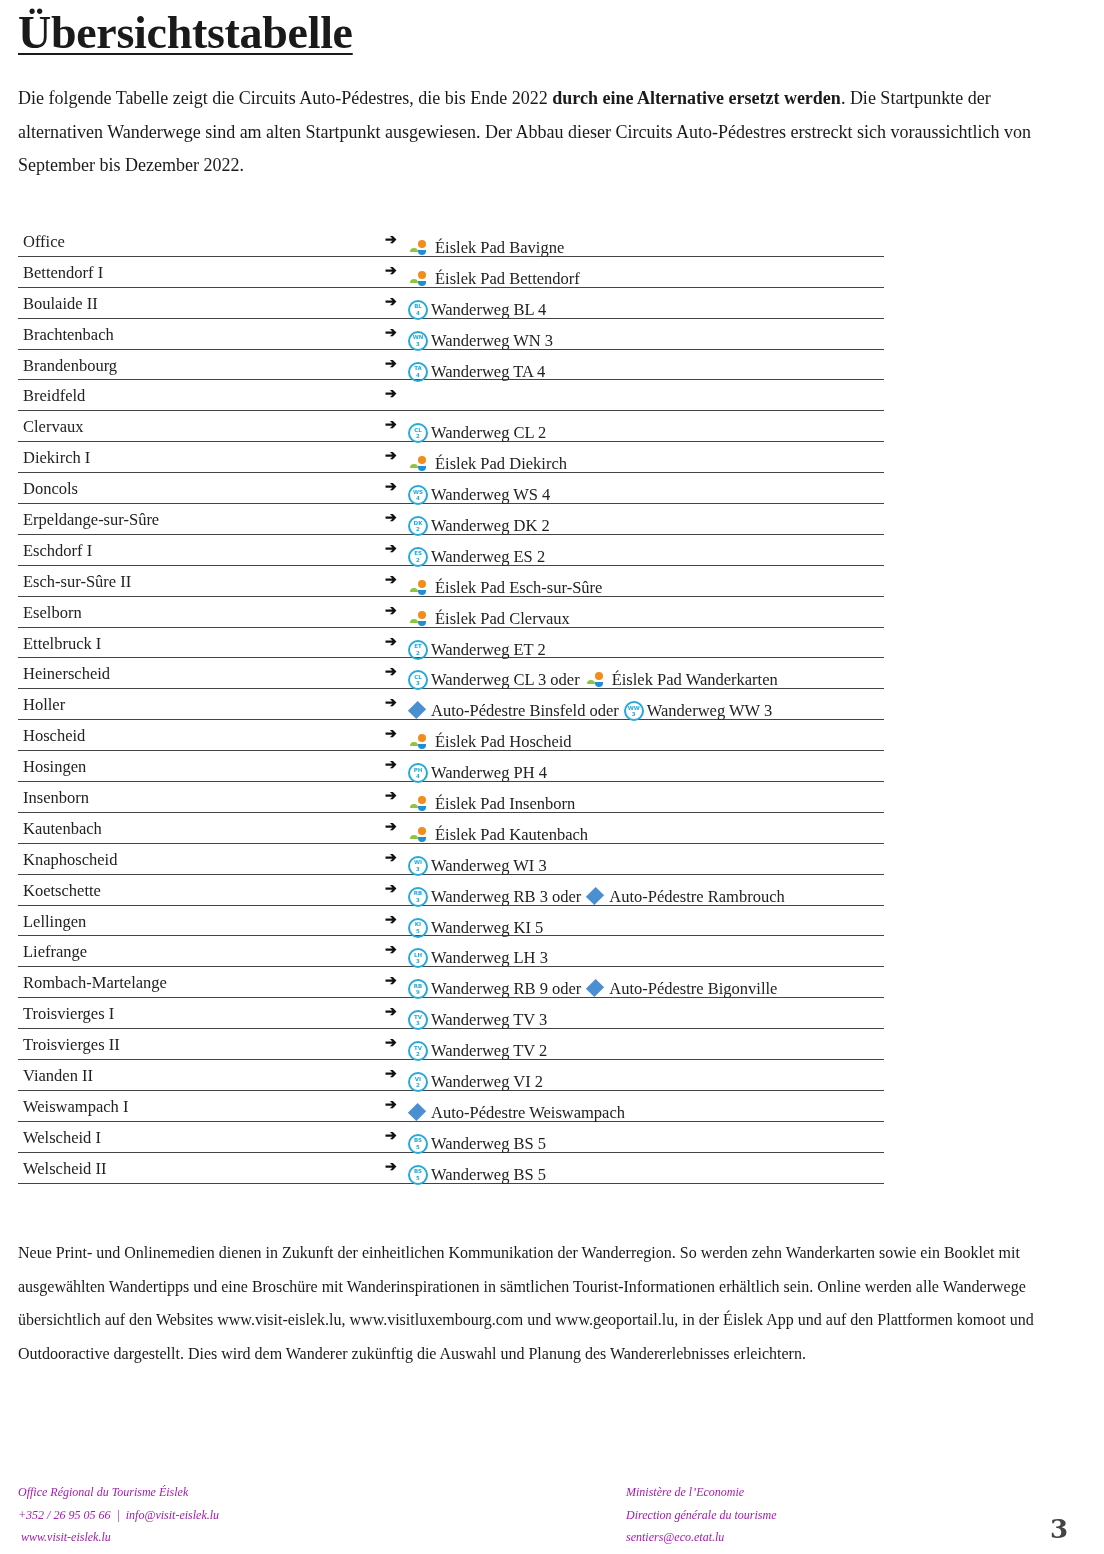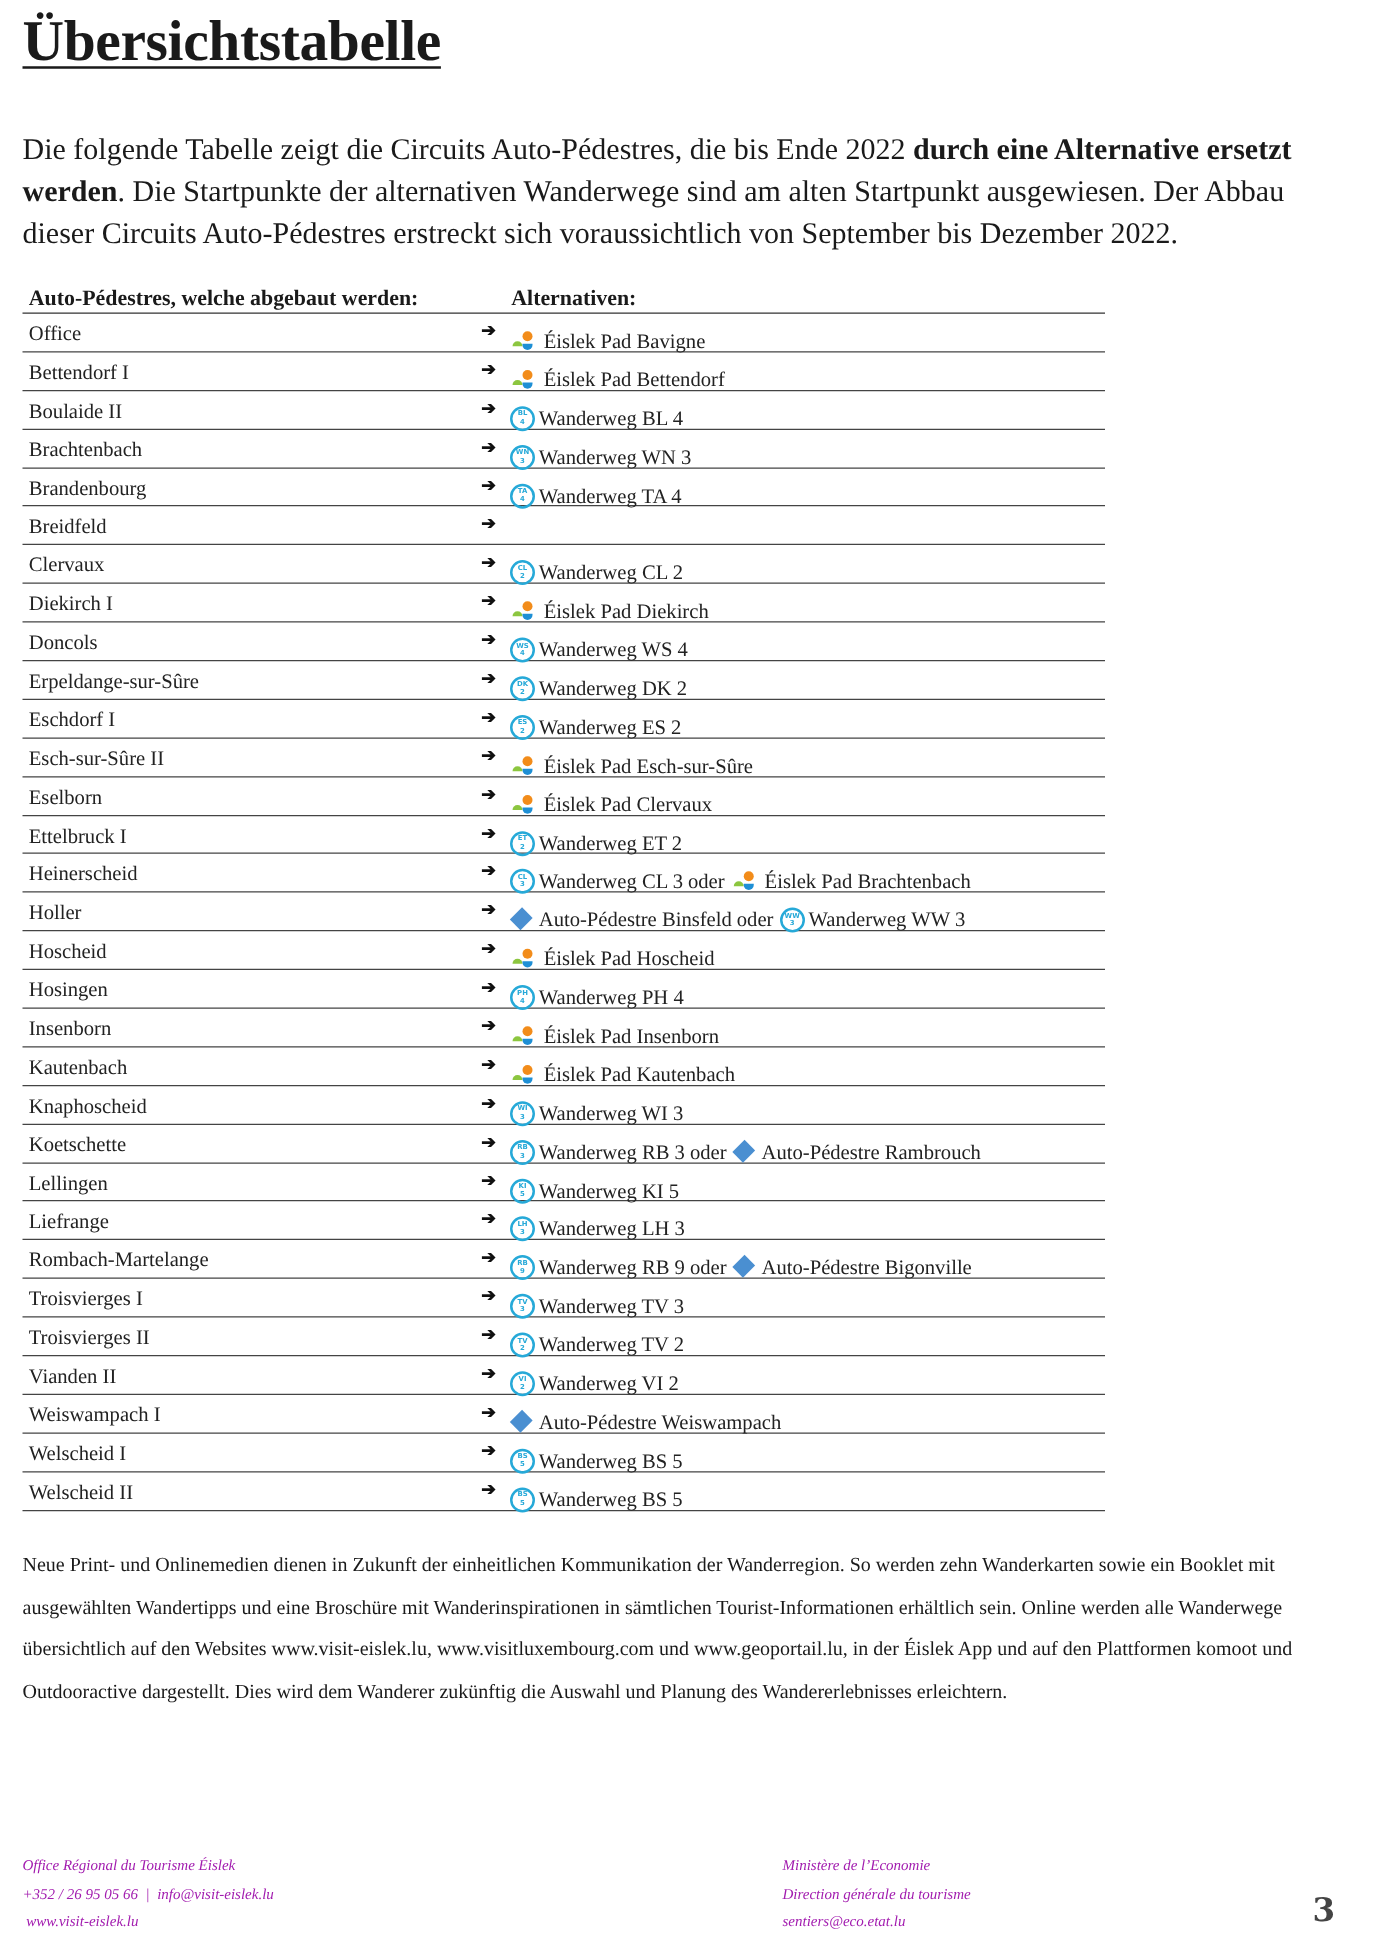--- a/index.html
+++ b/index.html
@@ -6,22 +6,22 @@
   body {
     width: 1104px; height: 1554px; position: relative; overflow: hidden;
     font-family: "Liberation Serif", "DejaVu Serif", serif; color: #1a1a1a;
   }
   .title {
     position: absolute; left: 18px; top: 6px; margin: 0;
     font-size: 46px; font-weight: bold; text-decoration: underline;
     text-decoration-thickness: 2px; text-underline-offset: 5px; letter-spacing: -0.3px;
   }
   .intro {
-    position: absolute; left: 18px; top: 104px; width: 1020px; margin: 0;
-    font-size: 24px; line-height: 33.5px;
+    position: absolute; left: 18px; top: 82px; width: 1020px; margin: 0;
+    font-size: 18px; line-height: 33.5px;
   }
   .intro b { font-weight: bold; }
   .table { position: absolute; left: 18px; top: 226px; width: 866px; }
   .thead { position: relative; height: 24px; border-bottom: 1px solid #333; }
   .thead .h1, .thead .h2 { position: absolute; top: 2px; font-size: 17.5px; font-weight: bold; }
   .thead .h1 { left: 5px; }
   .thead .h2 { left: 391px; }
   .row { position: relative; height: 29.9px; border-bottom: 1.2px solid #444; }
   .row .place { position: absolute; left: 5px; top: 6px; font-size: 16.5px; color: #222; }
   .row .arrow { position: absolute; left: 367px; top: 5px; font-size: 14px; font-weight: bold; color: #111; }
@@ -54,24 +54,20 @@
   .pagenum { position: absolute; left: 1050px; top: 1514px; font-size: 26px; font-weight: bold; color: #444; font-family: "DejaVu Serif", serif; }
 </style>
 </head>
 <body>
 
 <h1 class="title">Übersichtstabelle</h1>
 
 <p class="intro"><span>Die folgende Tabelle zeigt die Circuits Auto-Pédestres, die bis Ende 2022 </span><b>durch eine Alternative ersetzt werden</b><span>. Die Startpunkte der alternativen Wanderwege sind am alten Startpunkt ausgewiesen. Der Abbau dieser Circuits Auto-Pédestres erstreckt sich voraussichtlich von September bis Dezember 2022.</span></p>
 
 <div class="table">
-  <div class="thead">
-    <span class="h1">Auto-Pédestres, welche abgebaut werden:</span>
-    <span class="h2">Alternativen:</span>
-  </div>
   <div id="tbody">
       <div class="row">
         <span class="place">Office</span>
         <span class="arrow">➔</span>
         <span class="alt">
           <span class="icon pad-icon">
             <span class="sun"></span>
             <span class="leaf"></span>
             <span class="wave"></span>
           </span>
@@ -226,21 +222,21 @@
             <span>CL</span>
             <span>3</span>
           </span>
           <span class="txt">Wanderweg CL 3</span>
           <span class="sep">oder</span>
           <span class="icon pad-icon">
             <span class="sun"></span>
             <span class="leaf"></span>
             <span class="wave"></span>
           </span>
-          <span class="txt">Éislek Pad Brachtenbach</span>
+          <span class="txt">Éislek Pad Wanderkarten</span>
         </span>
       </div>
       <div class="row">
         <span class="place">Holler</span>
         <span class="arrow">➔</span>
         <span class="alt">
           <span class="icon ap-icon"></span>
           <span class="txt">Auto-Pédestre Binsfeld</span>
           <span class="sep">oder</span>
           <span class="icon ww-icon">

